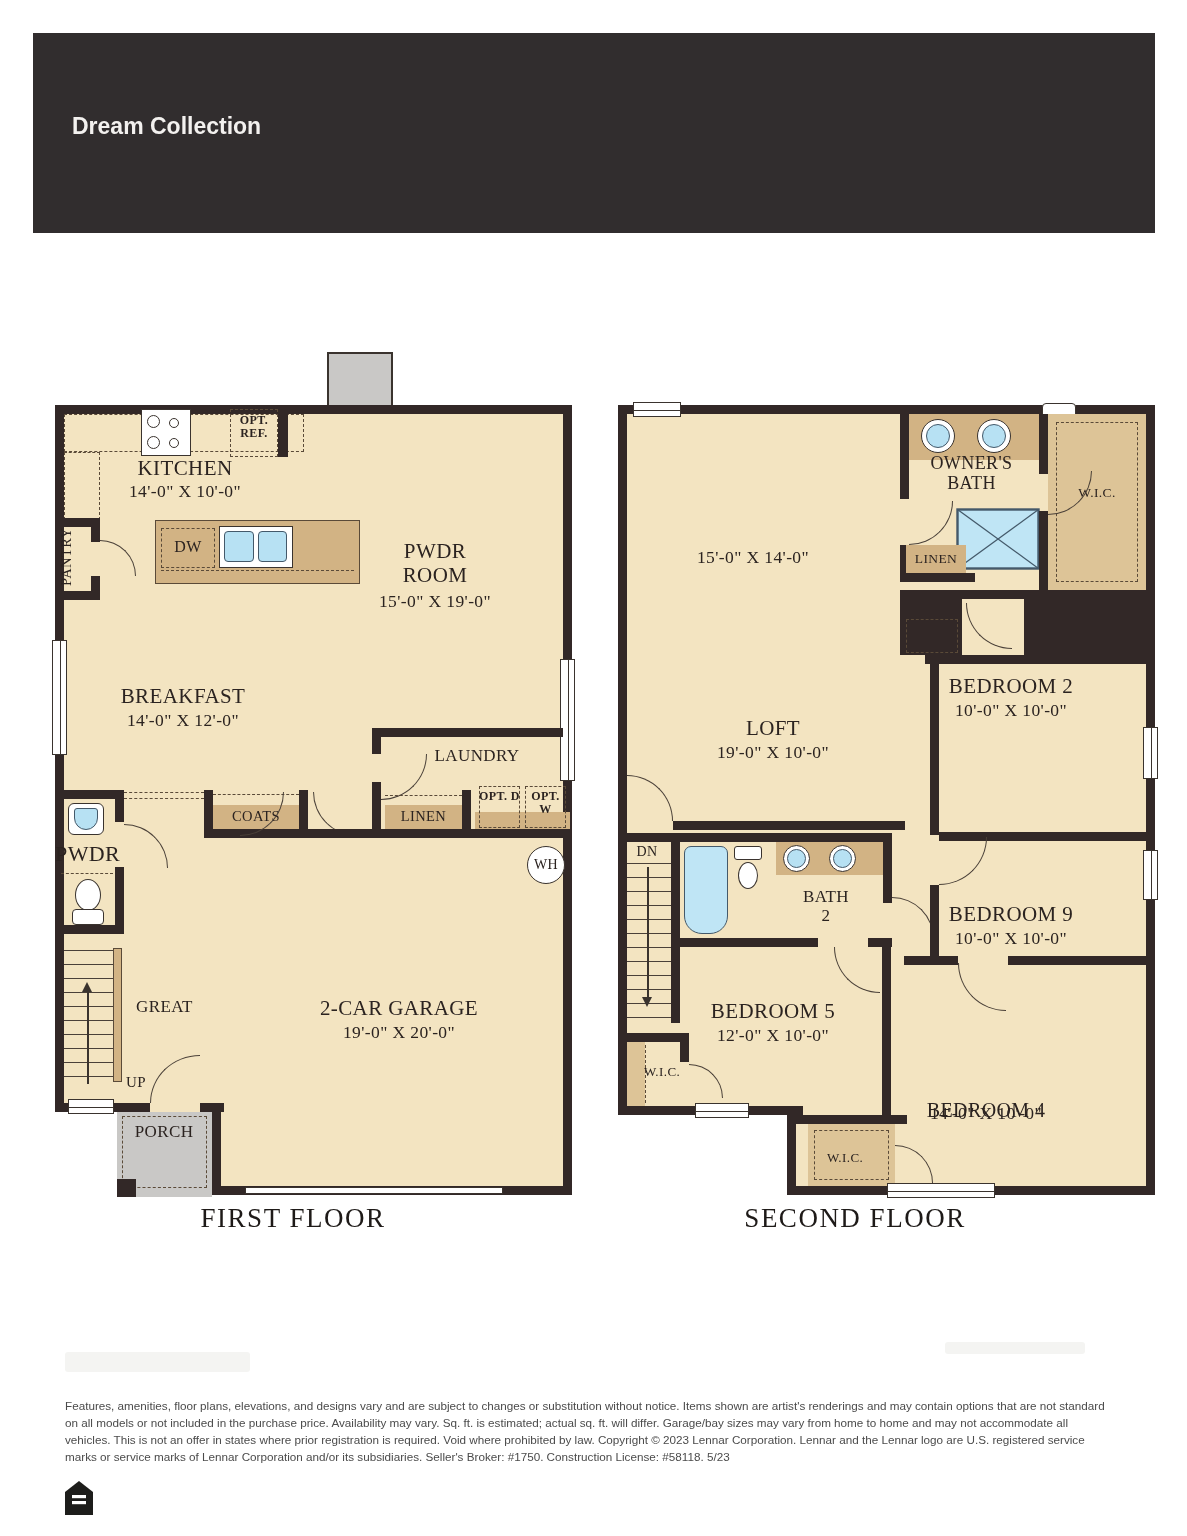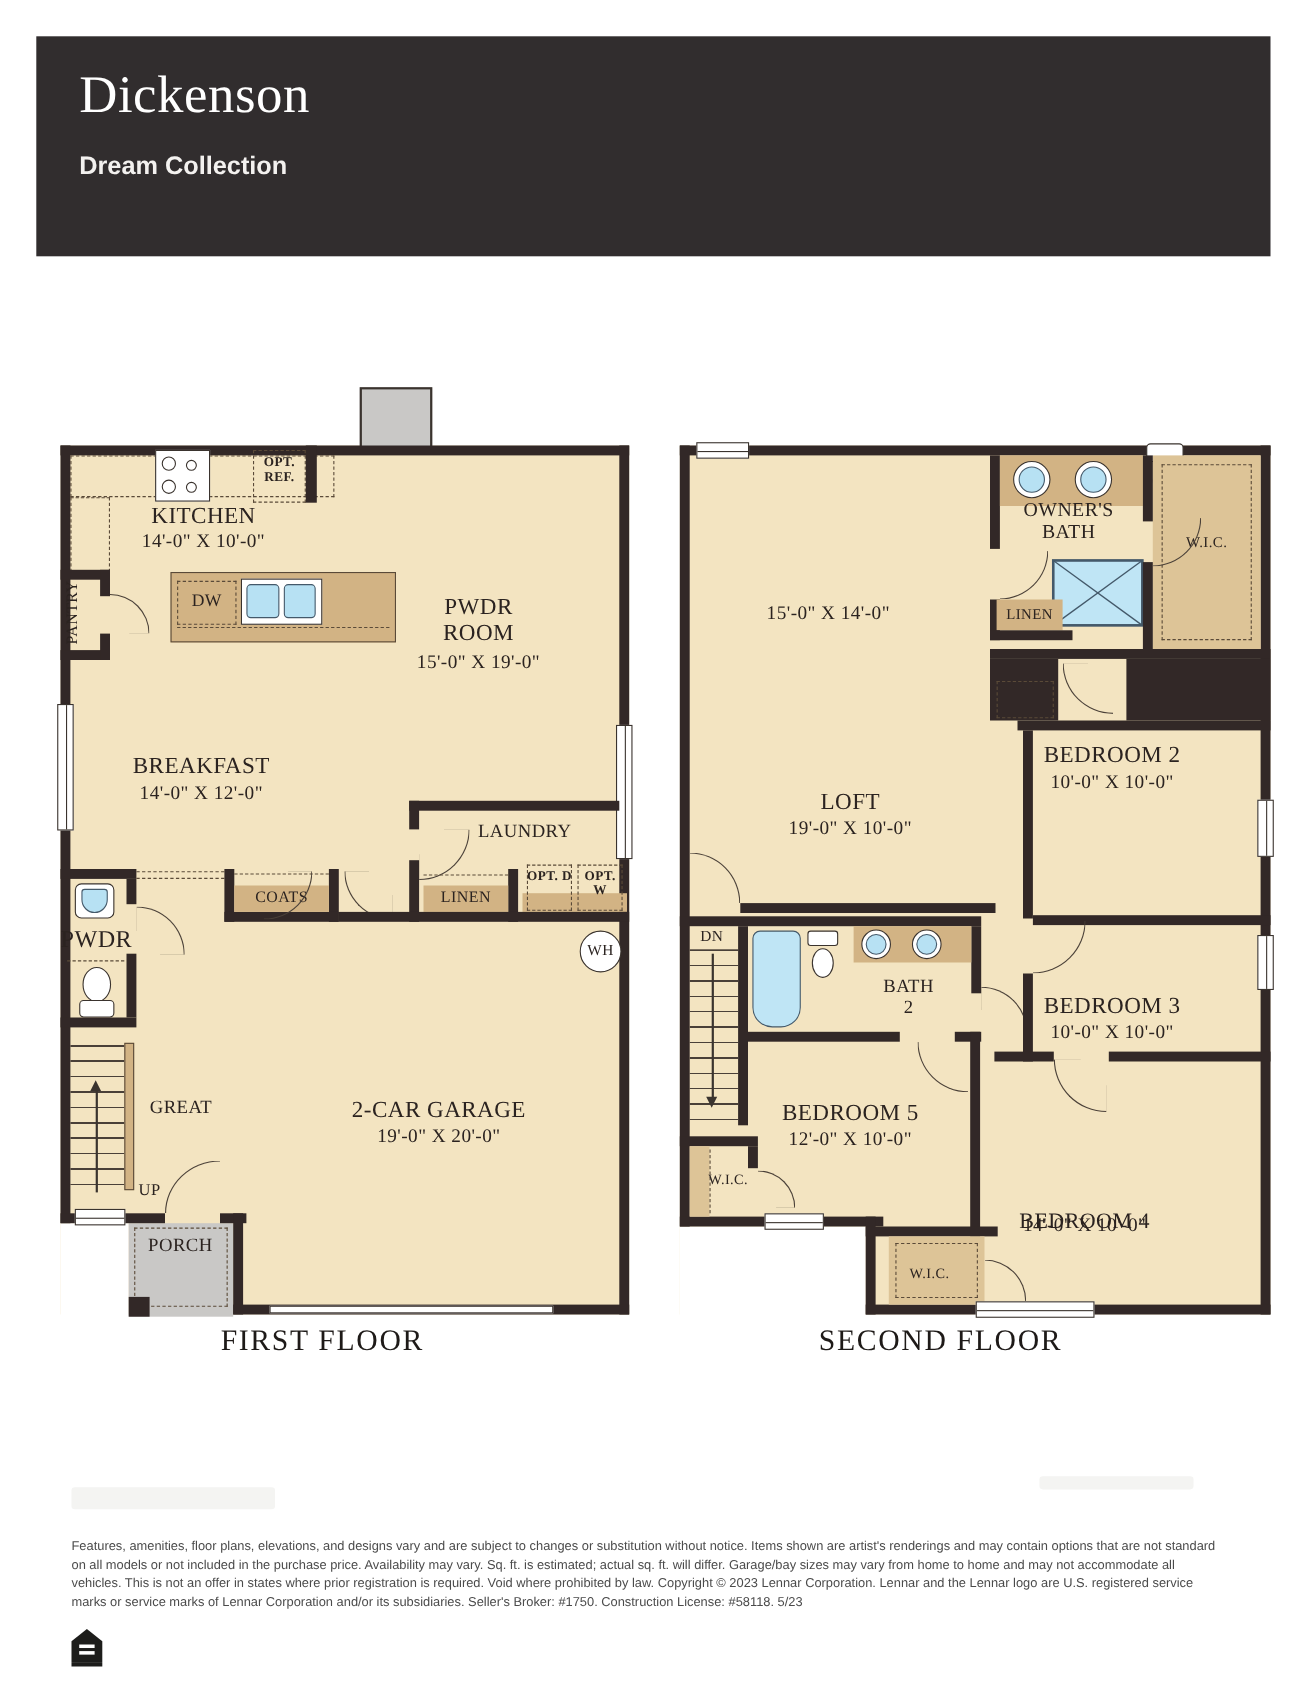--- a/index.html
+++ b/index.html
@@ -4,21 +4,21 @@
 <style>
   html,body{margin:0;padding:0}
   body{width:1187px;height:1536px;position:relative;background:#ffffff;overflow:hidden;
        font-family:"Liberation Sans",sans-serif;}
   i,span,div{box-sizing:border-box}
   i{font-style:normal;position:absolute;display:block}
   
   .header{position:absolute;left:33px;top:33px;width:1122px;height:200px;background:#312d2e}
   .hd-title{position:absolute;left:39px;top:26px;font-family:"Liberation Serif","DejaVu Serif",serif;
             font-size:48px;color:#ffffff;letter-spacing:.5px}
-  .hd-sub{position:absolute;left:39px;top:104px;font-size:23px;font-weight:bold;color:#f3f1ef}
+  .hd-sub{position:absolute;left:39px;top:80px;font-size:23px;font-weight:bold;color:#f3f1ef}
   .hd-specs{position:absolute;left:527px;top:33px;color:#e8e6e3;font-size:16.5px;font-weight:500}
   .hd-specs div{margin-bottom:13px;line-height:19px}
   
   .fp{position:absolute;font-family:"Liberation Serif","DejaVu Serif",serif;color:#2b2320}
   .fill{background:#f3e4c1}
   .w{background:#322827}
   .tan{background:#d2b384}
   .tanl{background:#ddc497}
   .gray{background:#c9c8c6}
   .white{background:#ffffff}
@@ -50,21 +50,20 @@
   .ftitle{position:absolute;font-family:"Liberation Serif","DejaVu Serif",serif;font-size:27px;
           letter-spacing:1.5px;color:#1e1a18;text-align:center}
   .disclaimer{position:absolute;left:65px;top:1398px;width:1048px;font-size:11.7px;line-height:1.45;
               color:#4b4b4b}
   .faint{background:#f4f4f2;border-radius:3px}
 </style>
 </head>
 <body>
 
 <div class="header">
-  <div class="hd-title">Dickenson</div>
   <div class="hd-sub">Dream Collection</div>
 </div>
 
 <div class="fp" style="left:55px;top:352px;width:517px;height:845px">
 
   <i class="fill" style="left:0;top:53px;width:517px;height:790px"></i>
   <i class="gray" style="left:272px;top:0;width:66px;height:56px;border:2px solid #3a332e"></i>
   <i class="white" style="left:0;top:760px;width:62px;height:85px"></i>
   <i class="gray" style="left:62px;top:760px;width:95px;height:85px"></i>
   <i class="dash" style="left:67px;top:764px;width:85px;height:72px"></i>
@@ -249,21 +248,21 @@
   <i class="blue circ" style="left:169px;top:444px;width:19px;height:19px"></i>
   <i class="fixw circ" style="left:211px;top:440px;width:27px;height:27px"></i>
   <i class="blue circ" style="left:215px;top:444px;width:19px;height:19px"></i>
   <span class="lbl" style="left:182px;top:482px;width:52px;font-size:17px">BATH 2</span>
 
   <i class="w" style="left:312px;top:480px;width:9px;height:80px"></i>
   <i class="w" style="left:321px;top:427px;width:216px;height:9px"></i>
   <i class="arc br" style="left:321px;top:432px;width:48px;height:48px"></i>
   <i class="w" style="left:286px;top:551px;width:54px;height:9px"></i>
   <i class="w" style="left:390px;top:551px;width:147px;height:9px"></i>
-  <span class="lbl nowrap" style="left:293px;top:498px;width:200px;font-size:21px">BEDROOM 3</span>
+  <span class="lbl nowrap" style="left:293px;top:498px;width:200px;font-size:21px">BEDROOM 9</span>
   <span class="lbl nowrap" style="left:293px;top:524px;width:200px;font-size:17.5px">10'-0" X 10'-0"</span>
 
   <i class="arc bl" style="left:216px;top:542px;width:46px;height:46px"></i>
   <i class="w" style="left:264px;top:533px;width:9px;height:186px"></i>
   <i class="arc bl" style="left:340px;top:558px;width:48px;height:48px"></i>
   <span class="lbl nowrap" style="left:60px;top:595px;width:190px;font-size:21px">BEDROOM 5</span>
   <span class="lbl nowrap" style="left:60px;top:621px;width:190px;font-size:17.5px">12'-0" X 10'-0"</span>
 
   <i class="w" style="left:0;top:628px;width:71px;height:9px"></i>
   <i class="w" style="left:62px;top:637px;width:9px;height:20px"></i>

